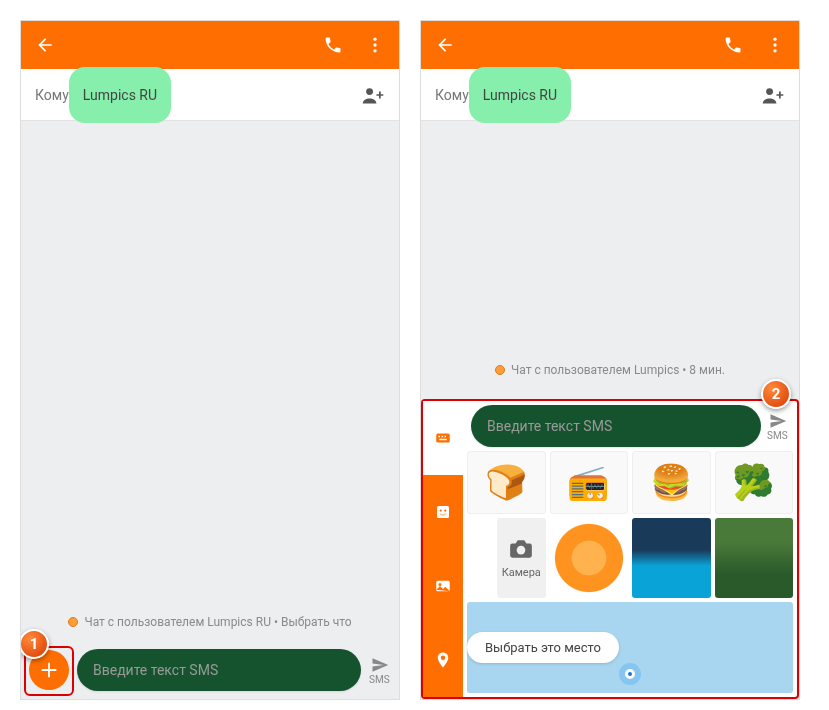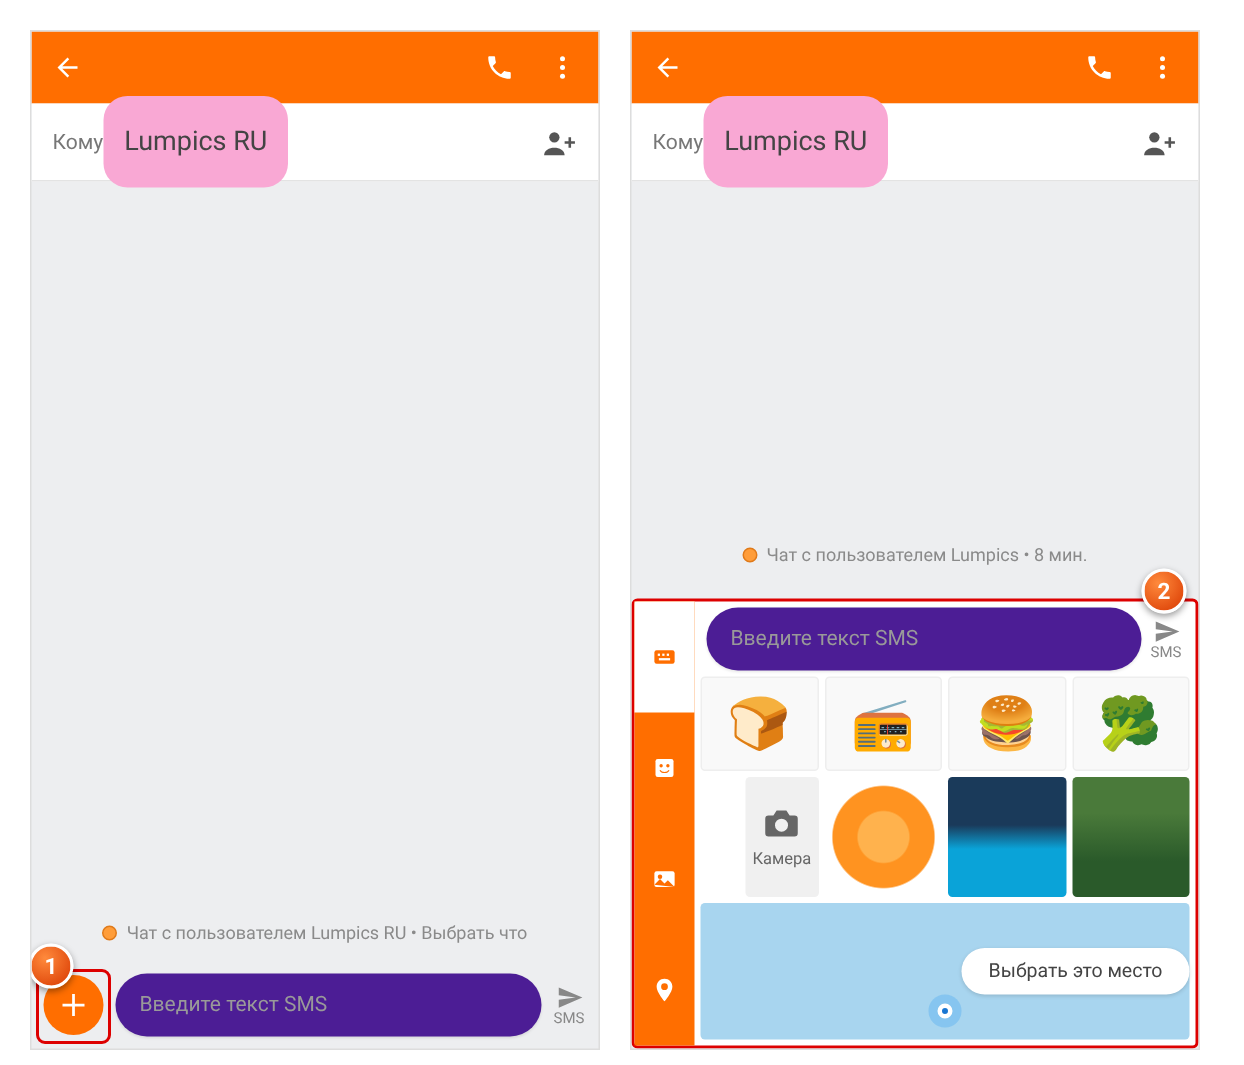--- a/index.html
+++ b/index.html
@@ -4,31 +4,31 @@
   <style>
     * { margin: 0; padding: 0; box-sizing: border-box; font-family: Roboto, Arial, sans-serif; }
     body { background: #fff; padding: 20px; display: flex; gap: 20px; }
     .phone { width: 380px; height: 680px; background: #edeef0; position: relative; border: 1px solid #ddd; overflow: hidden; }
     .topbar { height: 48px; background: #ff6e00; display: flex; align-items: center; justify-content: space-between; padding: 0 14px; }
     .topbar-left { display: flex; align-items: center; gap: 16px; }
     .topbar-right { display: flex; align-items: center; gap: 22px; }
     .icon { width: 20px; height: 20px; fill: #fff; }
     .recipient-bar { height: 52px; background: #fff; display: flex; align-items: center; padding: 0 14px; border-bottom: 1px solid #e3e3e3; }
     .recipient-label { color: #777; font-size: 14px; }
-    .recipient-chip { background: #f9a8d4; border-radius: 16px; padding: 20px 14px; font-size: 18px; color: #444; }
+    .recipient-chip { background: #86efac; border-radius: 16px; padding: 20px 14px; font-size: 14px; color: #444; }
     .recipient-add { margin-left: auto; fill: #555; width: 24px; height: 20px; }
     .conversation { flex: 1; position: relative; }
     .timestamp-row { position: absolute; left: 0; right: 0; text-align: center; font-size: 12px; color: #8a8a8a; display: flex; align-items: center; justify-content: center; gap: 6px; }
     .dot { width: 10px; height: 10px; background: #ff9d3a; border-radius: 50%; border: 1px solid #e07a1a; }
     .timestamp-a { bottom: 70px; }
     .timestamp-b { top: 342px; }
     .compose-row { position: absolute; bottom: 8px; left: 8px; right: 8px; display: flex; align-items: center; gap: 8px; }
     .add-btn { width: 40px; height: 40px; background: #ff6e00; border-radius: 50%; display: flex; align-items: center; justify-content: center; }
     .add-btn svg { width: 22px; height: 22px; fill: #fff; }
-    .input-box { flex: 1; background: #4c1d95; border-radius: 22px; height: 42px; display: flex; align-items: center; padding: 0 16px; box-shadow: 0 1px 2px rgba(0,0,0,0.1); }
+    .input-box { flex: 1; background: #14532d; border-radius: 22px; height: 42px; display: flex; align-items: center; padding: 0 16px; box-shadow: 0 1px 2px rgba(0,0,0,0.1); }
     .input-placeholder { color: #999; font-size: 14px; }
     .send-col { display: flex; flex-direction: column; align-items: flex-start; gap: 0; }
     .send-col svg { width: 22px; height: 18px; fill: #888; }
     .send-label { font-size: 10px; color: #888; }
     .highlight-box-1 { position: absolute; bottom: 3px; left: 3px; width: 50px; height: 50px; border: 2px solid #d00; border-radius: 6px; }
     .marker { position: absolute; width: 30px; height: 30px; background: radial-gradient(circle at 35% 30%, #ff8a3c, #d83800); border-radius: 50%; border: 2px solid #fff; box-shadow: 0 2px 5px rgba(0,0,0,0.4); color: #fff; font-weight: bold; font-size: 15px; display: flex; align-items: center; justify-content: center; z-index: 20; }
     .m1 { bottom: 40px; left: -2px; }
     .m2 { top: 358px; right: 8px; }
     .attach-panel { position: absolute; bottom: 0; left: 0; right: 0; height: 300px; display: flex; border: 2px solid #d00; border-radius: 4px; background: #fff; }
     .attach-sidebar { width: 40px; background: #ff6e00; display: flex; flex-direction: column; }
@@ -40,21 +40,21 @@
     .attach-compose { height: 50px; display: flex; align-items: center; padding: 6px 8px; gap: 6px; }
     .sticker-grid { display: grid; grid-template-columns: repeat(4,1fr); gap: 4px; padding: 0 4px; height: 64px; }
     .sticker-grid > div { background: #f9f9f9; border: 1px solid #eee; border-radius: 3px; display:flex;align-items:center;justify-content:center;font-size:34px; }
     .gallery-row { display: grid; grid-template-columns: repeat(4,1fr); gap: 4px; padding: 4px; height: 90px; }
     .gallery-row > div { border-radius: 3px; display:flex;flex-direction:column;align-items:center;justify-content:center;font-size:11px;color:#666; }
     .cam-tile { background: #f0f0f0; margin-left: 30px; }
     .cam-tile svg { width: 30px; height: 26px; fill: #666; margin-bottom: 4px; }
     .orange-tile { background: radial-gradient(circle, #ffb24d 30%, #ff9320 32%, #ff9320 60%, #fff 62%); position: relative; }
     .photo1 { background: linear-gradient(180deg, #1a3a5a 40%, #0aa3d8 60%); }
     .photo2 { background: linear-gradient(180deg, #4a7a3a 30%, #2a5a2a 70%); }
-    .location-row { height: 93px; background: #a8d5ef; margin: 0 4px 4px; border-radius: 3px; display:flex;align-items:center;justify-content:flex-end; position: relative; }
+    .location-row { height: 93px; background: #a8d5ef; margin: 0 4px 4px; border-radius: 3px; display:flex;align-items:center;justify-content:flex-start; position: relative; }
     .loc-pill { background: #fff; border-radius: 18px; padding: 8px 18px; font-size: 13px; color: #444; box-shadow: 0 1px 3px rgba(0,0,0,0.15); }
     .loc-dot { position:absolute; width:10px;height:10px;background:#1976d2;border:3px solid #fff;border-radius:50%;bottom:14px;left:50%;transform:translateX(-50%); box-shadow:0 0 0 6px rgba(33,150,243,0.25); }
   </style>
 </head>
 <body>
 
 <div class="phone">
   <div class="topbar">
     <div class="topbar-left">
       <svg class="icon" viewBox="0 0 24 24">

